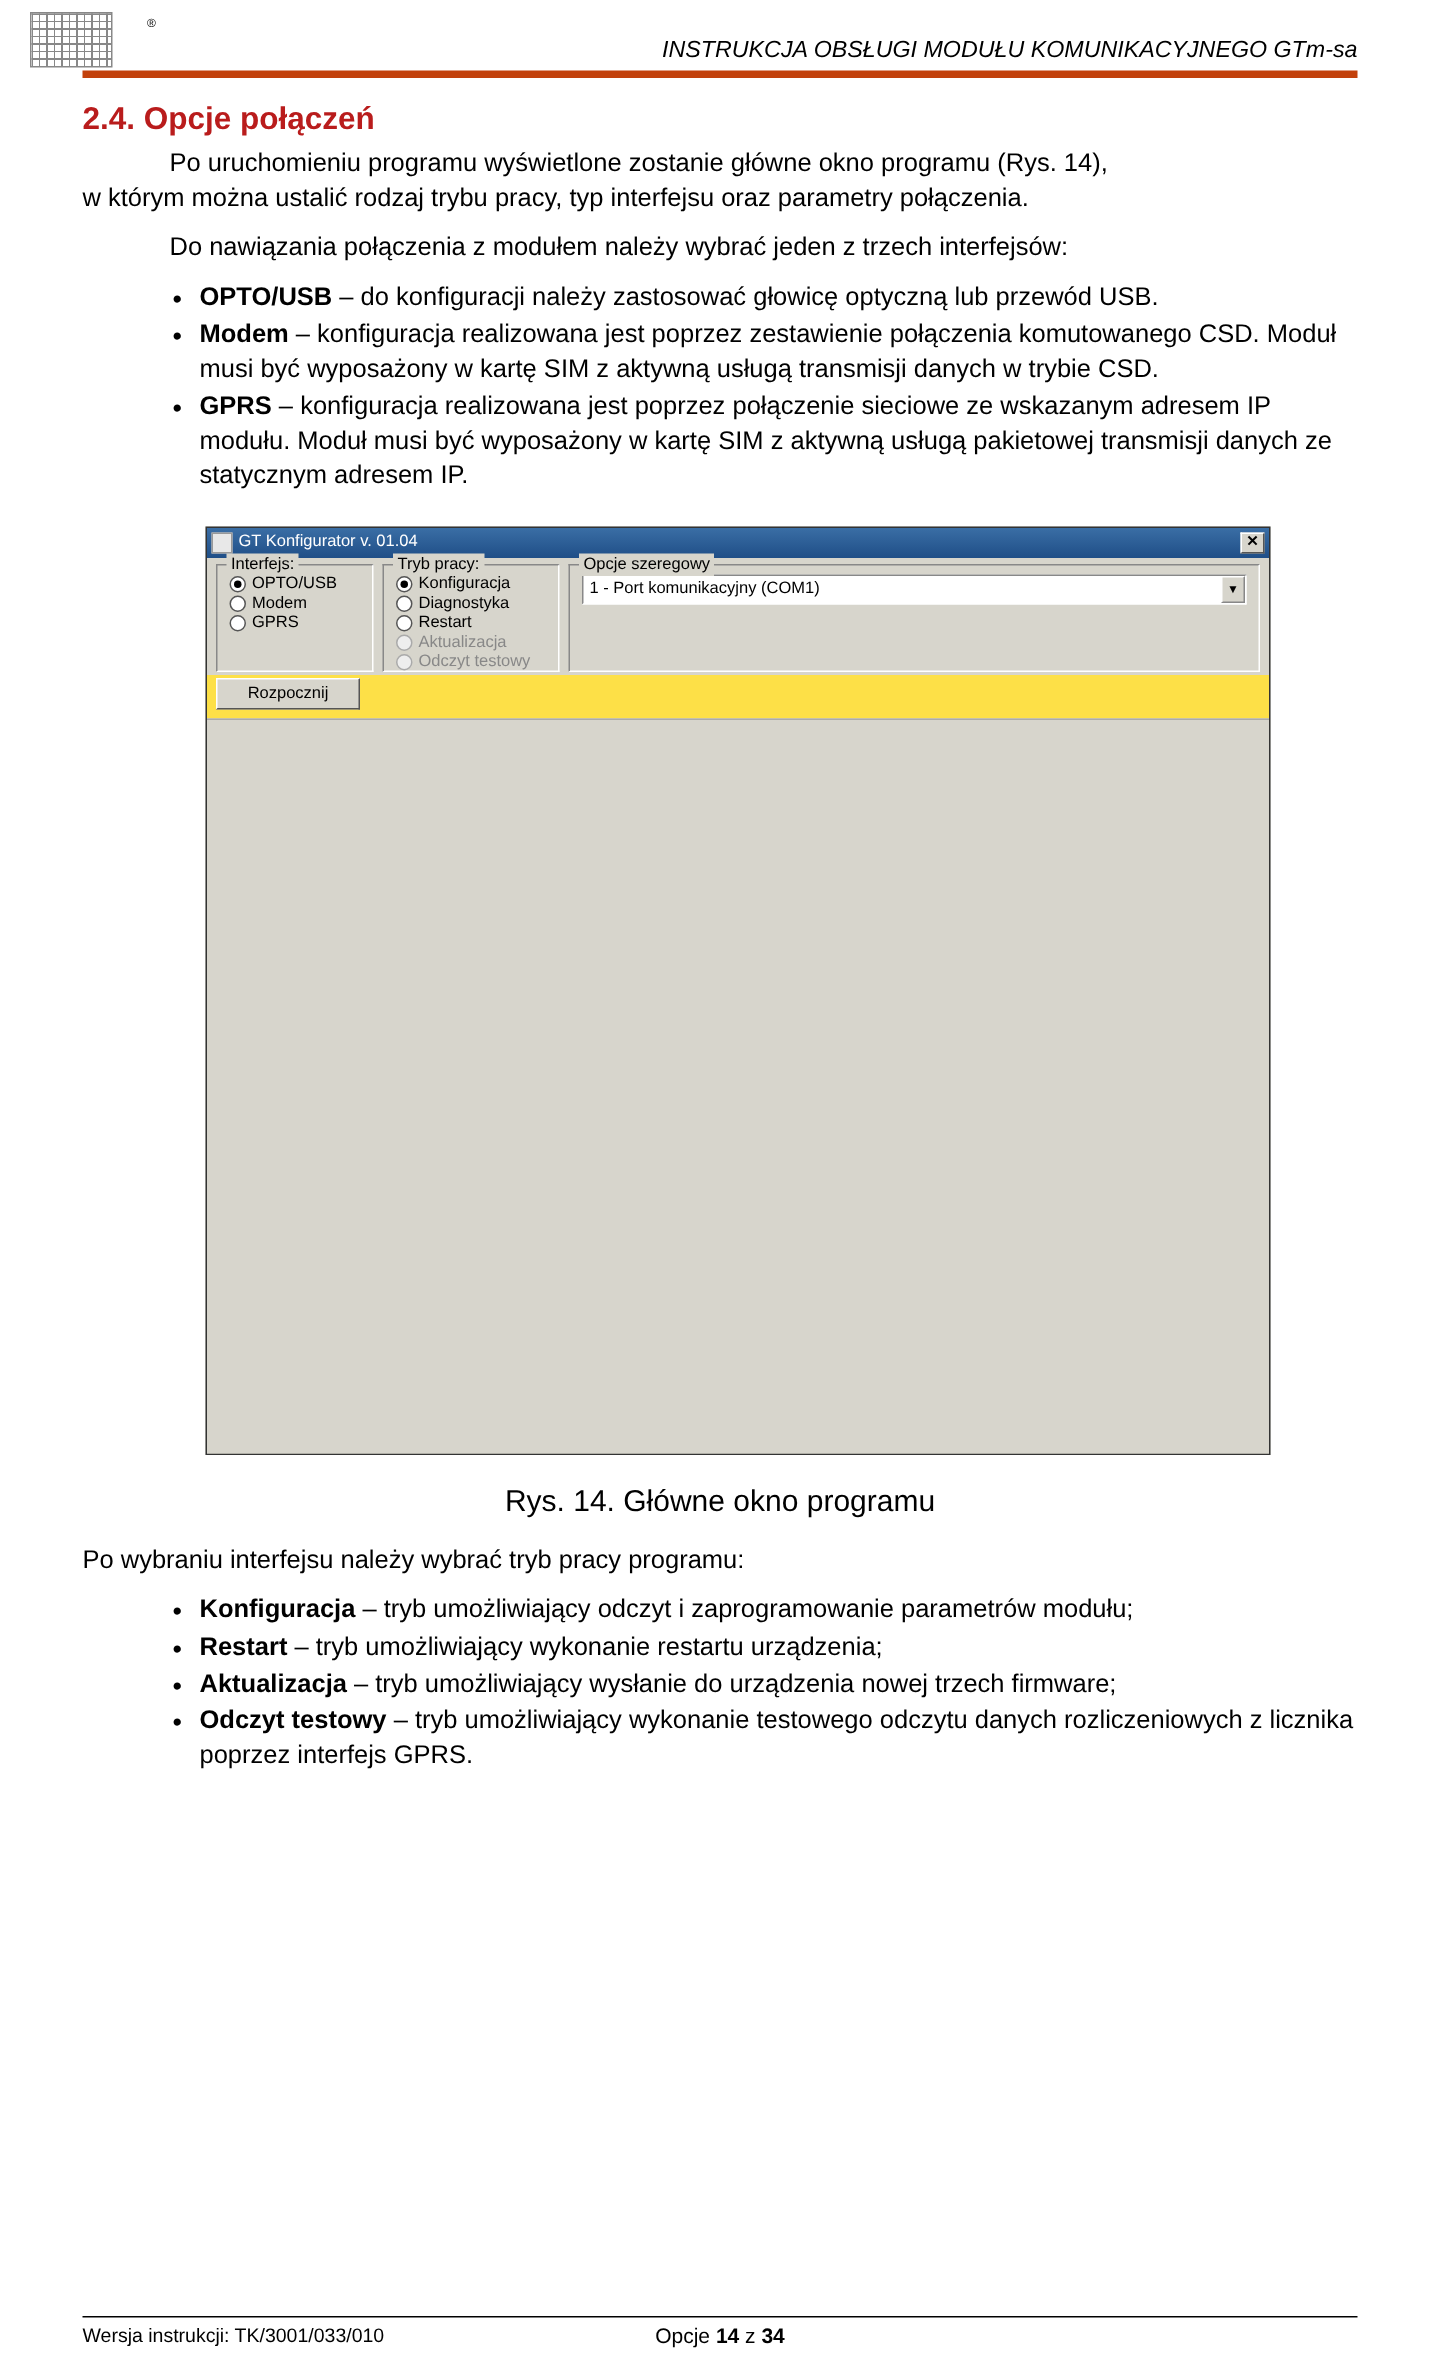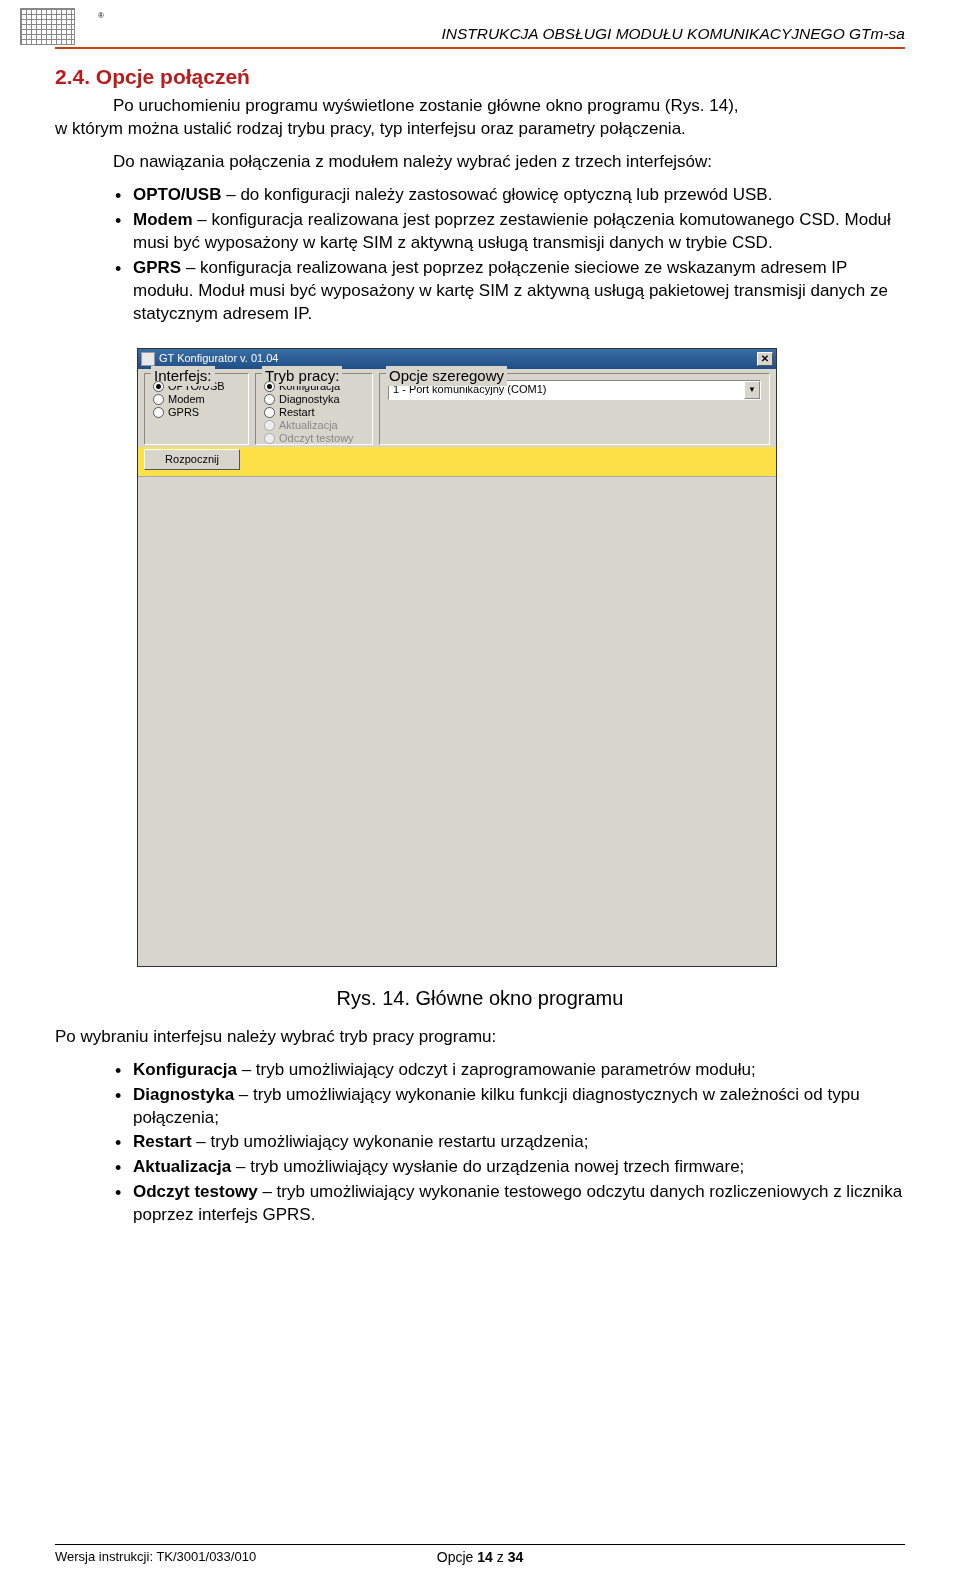--- a/index.html
+++ b/index.html
@@ -34,21 +34,21 @@
   .logo-reg {
     position: absolute;
     top: 3px;
     left: 78px;
     font-size: 8px;
   }
   .doc-header {
     text-align: right;
     font-size: 15.5px;
     font-style: italic;
-    border-bottom: 2px solid #c2410c;
+    border-bottom: 5px solid #c2410c;
     padding-bottom: 2px;
     margin-top: 4px;
     margin-bottom: 12px;
   }
   .section-title {
     color: #b91c1c;
     font-weight: bold;
     font-size: 21px;
     margin: 14px 0 4px 0;
   }
@@ -56,21 +56,21 @@
   .para { margin-bottom: 10px; }
   ul.bullets { list-style: none; padding-left: 60px; margin-bottom: 12px; }
   ul.bullets li { position: relative; padding-left: 18px; margin-bottom: 2px; }
   ul.bullets li::before {
     content: "•"; position: absolute; left: 0; top: 0; font-size: 18px;
   }
   .bold { font-weight: bold; }
 
   
   .app-window {
-    width: 640px;
+    width: 710px;
     margin: 22px 0 18px 82px;
     border: 1px solid #333;
     font-family: Tahoma, Arial, sans-serif;
     font-size: 11px;
     background: #d7d5cc;
   }
   .titlebar {
     height: 20px;
     background: linear-gradient(to bottom, #3a6ea5 0%, #1f4e87 100%);
     display: flex;
@@ -96,21 +96,21 @@
   }
   .groupbox {
     border: 1px solid #fff;
     border-top-color: #888; border-left-color: #888;
     padding: 6px 8px 6px 8px;
     position: relative;
     background: #d7d5cc;
   }
   .groupbox .legend {
     position: absolute; top: -8px; left: 6px;
-    background: #d7d5cc; padding: 0 3px; font-size: 15px;
+    background: #d7d5cc; padding: 0 3px; font-size: 11px;
   }
   .gb-interfejs { width: 105px; height: 72px; }
   .gb-tryb { width: 118px; height: 72px; }
   .gb-port { flex: 1; height: 72px; }
   .radio-row { display: flex; align-items: center; gap: 4px; height: 13px; font-size: 11px; }
   .radio-row.disabled { color: #888; }
   .radio-dot {
     width: 11px; height: 11px; border-radius: 50%;
     border: 1px solid #555; background: #fff; position: relative; flex-shrink: 0;
   }
@@ -238,21 +238,20 @@
     </div>
     <div class="client-area"></div>
   </div>
 
   <div class="fig-caption">Rys. 14. Główne okno programu</div>
 
   <div class="para">Po wybraniu interfejsu należy wybrać tryb pracy programu:</div>
 
   <ul class="bullets">
     <li><span class="bold">Konfiguracja</span><span> – tryb umożliwiający odczyt i zaprogramowanie parametrów modułu;</span></li>
-    <li><span class="bold">Diagnostyka</span><span> – tryb umożliwiający wykonanie kilku funkcji diagnostycznych w zależności od typu połączenia;</span></li>
     <li><span class="bold">Restart</span><span> – tryb umożliwiający wykonanie restartu urządzenia;</span></li>
     <li><span class="bold">Aktualizacja</span><span> – tryb umożliwiający wysłanie do urządzenia nowej trzech firmware;</span></li>
     <li><span class="bold">Odczyt testowy</span><span> – tryb umożliwiający wykonanie testowego odczytu danych rozliczeniowych z licznika poprzez interfejs GPRS.</span></li>
   </ul>
 
   <div class="footer">
     <div class="footer-inner">
       <span class="footer-left">Wersja instrukcji: TK/3001/033/010</span>
       <span>Opcje </span><span class="bold">14</span><span> z </span><span class="bold">34</span>
     </div>

